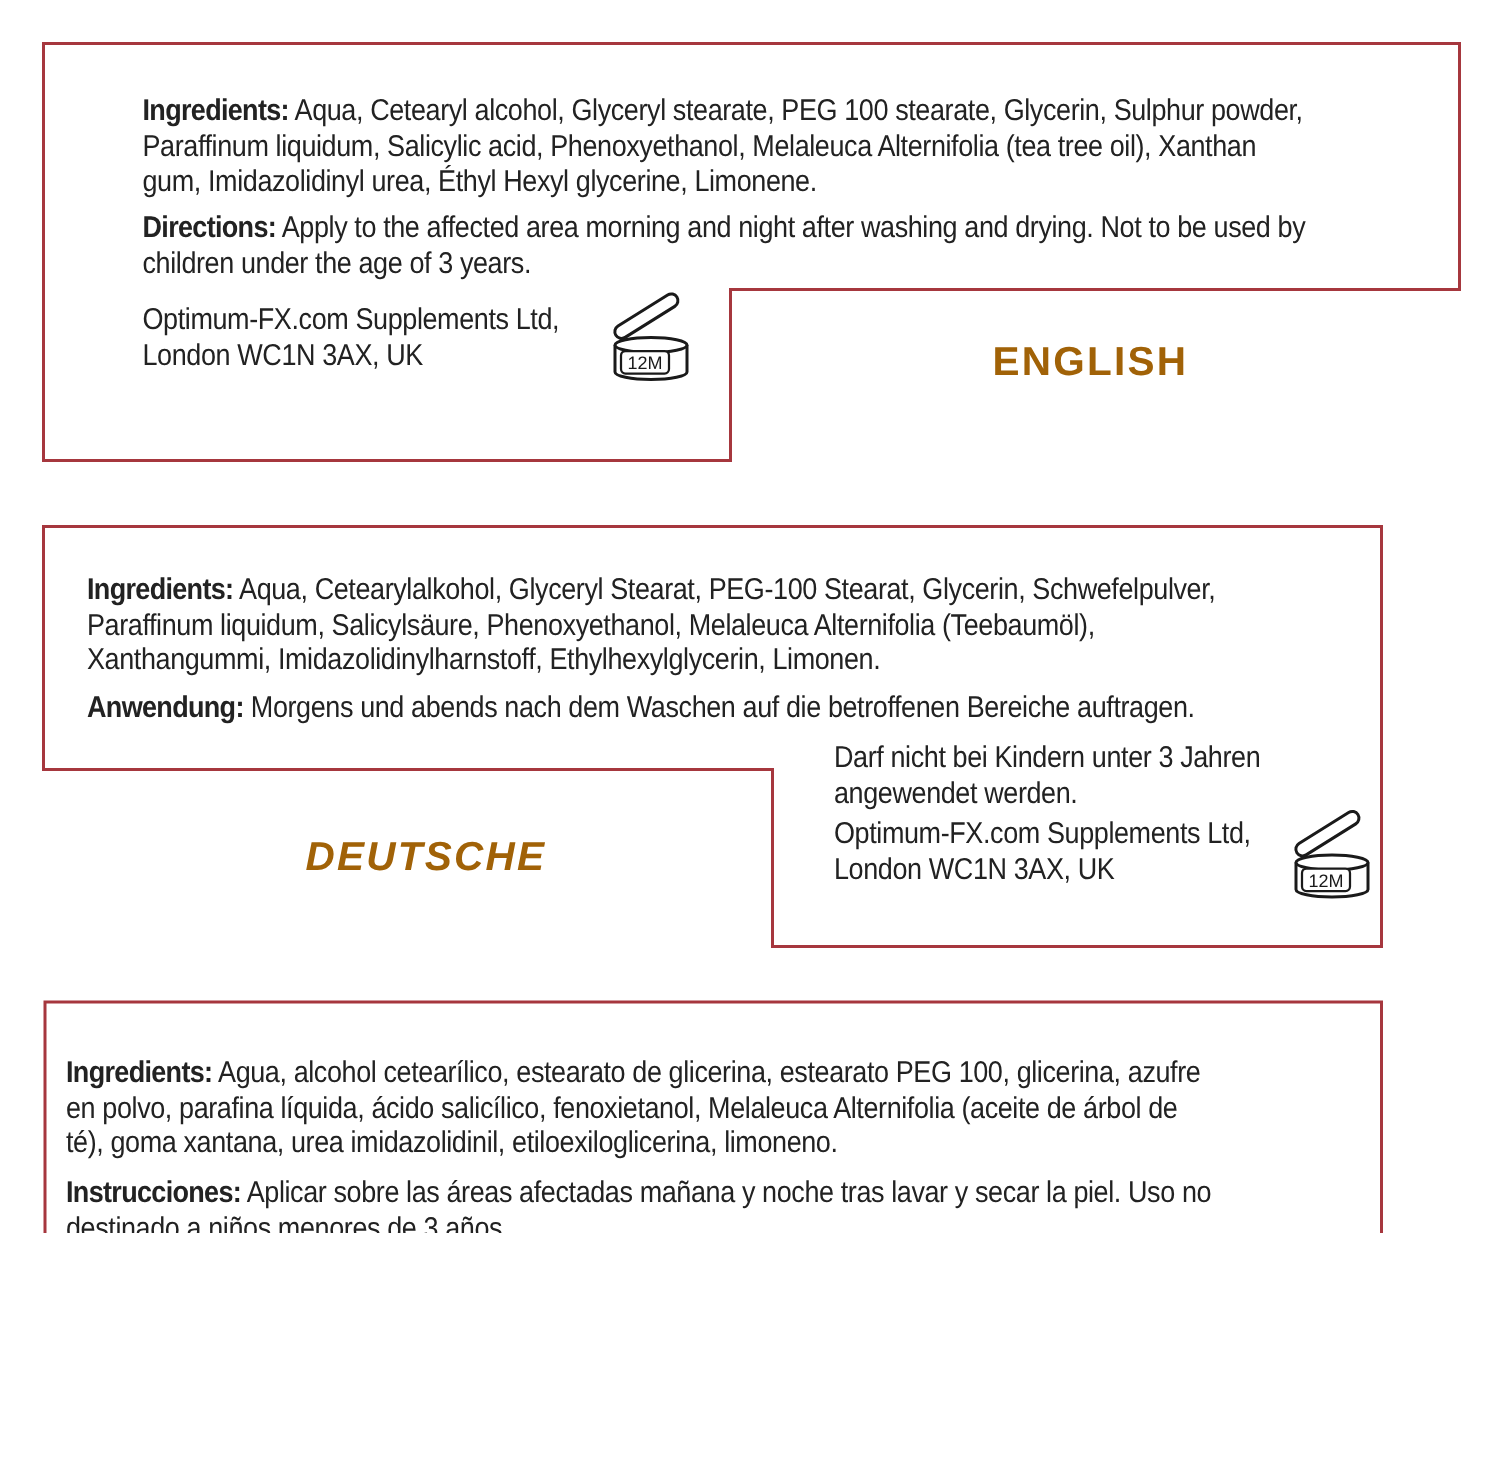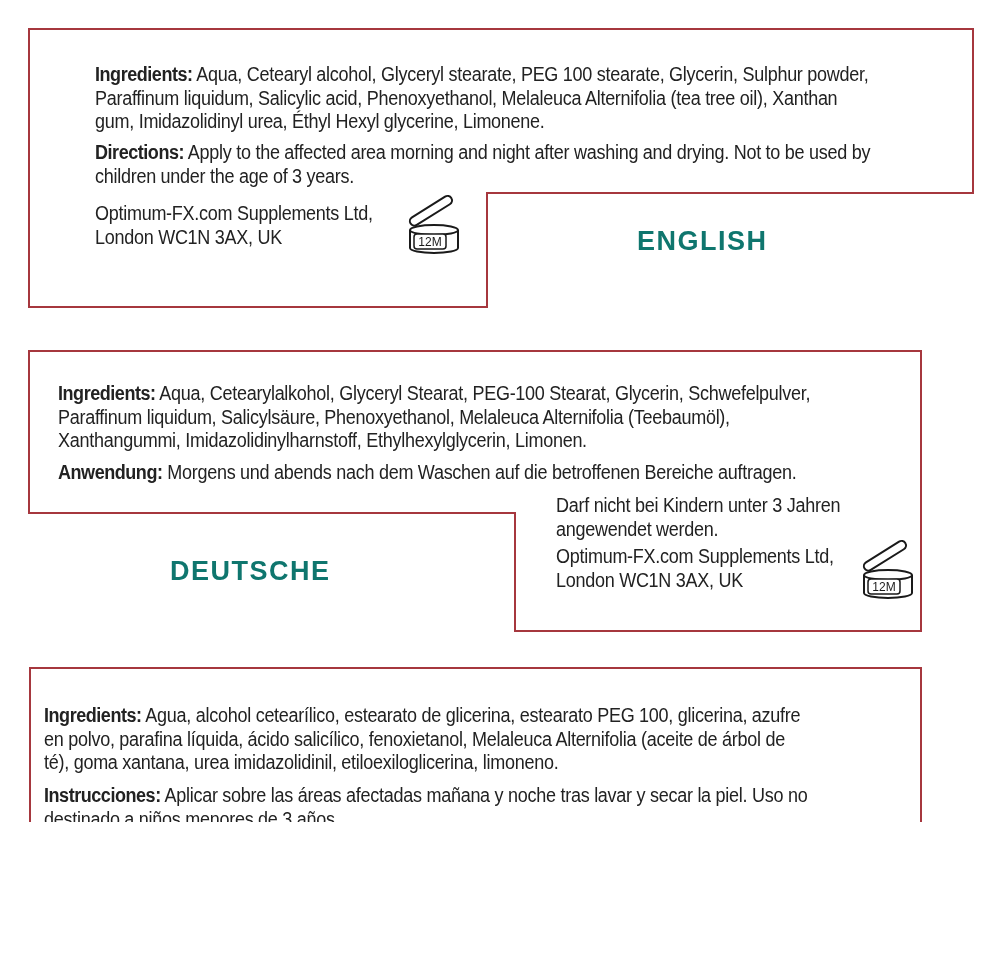--- a/index.html
+++ b/index.html
@@ -8,21 +8,21 @@
     font-family:"Liberation Sans",sans-serif;color:#1f1f1f;overflow:hidden;
   }
   #outline-layer{position:absolute;left:0;top:0;width:1000px;height:979px;}
   .txt{
     position:absolute;white-space:pre-line;font-size:20px;line-height:23.5px;
     letter-spacing:-0.3px;color:#222;transform:scaleX(0.9);transform-origin:0 0;
   }
   .bl{font-weight:700;letter-spacing:-0.5px;}
   .sec-label{
     position:absolute;font-weight:700;font-size:27px;letter-spacing:1.5px;
-    color:#0f766e;
+    color:#a16207;text-align:center;
   }
   .pao{position:absolute;width:58px;height:62px;}
   .pao svg{display:block;width:100%;height:100%;}
   .pao text{font-family:"Liberation Sans",sans-serif;font-size:12px;fill:#1a1a1a;}
 </style>
 </head>
 <body>
 
 <div id="canvas">
 
@@ -69,21 +69,21 @@
   <div class="pao" style="left:858px;top:539px;">
     <svg viewBox="0 0 58 62" xmlns="http://www.w3.org/2000/svg">
       <rect x="6" y="24" width="48" height="9" rx="4.5" fill="#ffffff" stroke="#1a1a1a" stroke-width="2" transform="rotate(-32 8 28)"></rect>
       <path d="M6,36 L6,54 A24,5 0 0 0 54,54 L54,36" fill="#ffffff" stroke="#1a1a1a" stroke-width="2"></path>
       <ellipse cx="30" cy="36" rx="24" ry="5" fill="#ffffff" stroke="#1a1a1a" stroke-width="2"></ellipse>
       <rect x="10" y="40" width="32" height="15" rx="3" fill="#ffffff" stroke="#1a1a1a" stroke-width="1.5"></rect>
       <text x="26" y="52" text-anchor="middle">12M</text>
     </svg>
   </div>
 
-  <div class="sec-label" style="left:170px;top:556px;width:200px;">DEUTSCHE</div>
+  <div class="sec-label" style="left:184px;top:556px;width:200px;font-style:italic;">DEUTSCHE</div>
 
   <div class="txt" style="left:44px;top:704px;"><span class="bl">Ingredients:</span> <span>Agua, alcohol cetearílico, estearato de glicerina, estearato PEG 100, glicerina, azufre
 en polvo, parafina líquida, ácido salicílico, fenoxietanol, Melaleuca Alternifolia (aceite de árbol de
 té), goma xantana, urea imidazolidinil, etiloexiloglicerina, limoneno.</span></div>
 
   <div class="txt" style="left:44px;top:784px;"><span class="bl">Instrucciones:</span> <span>Aplicar sobre las áreas afectadas mañana y noche tras lavar y secar la piel. Uso no
 destinado a niños menores de 3 años.</span></div>
 
   <div class="txt" style="left:44px;top:843px;"><span>Optimum-FX.com Supplements Ltd,
 London WC1N 3AX, UK</span></div>

